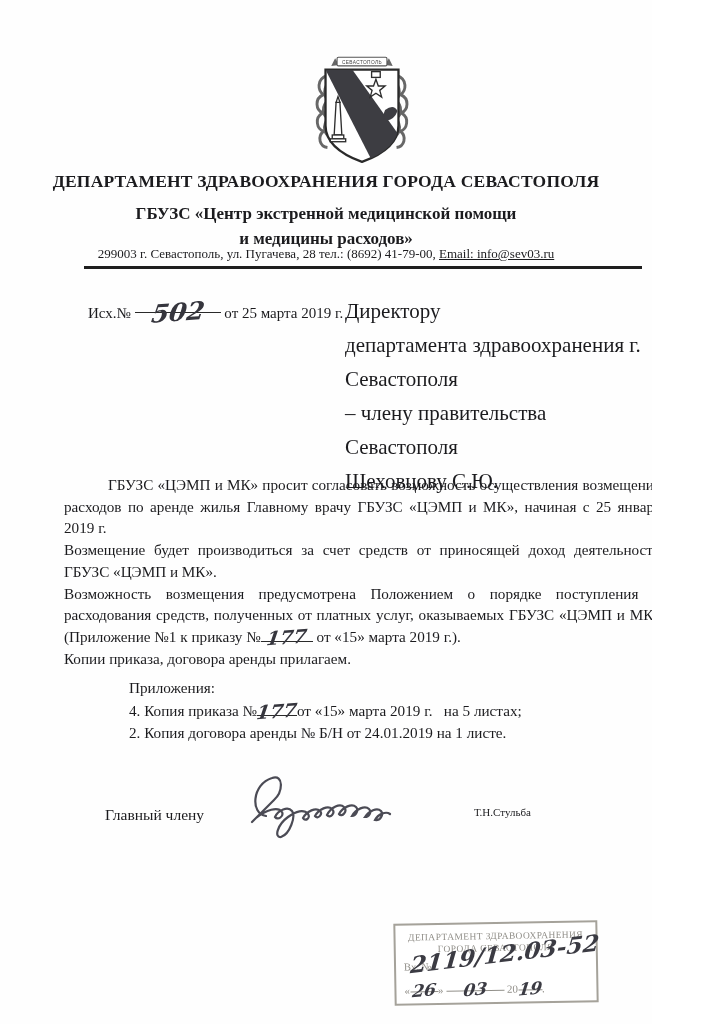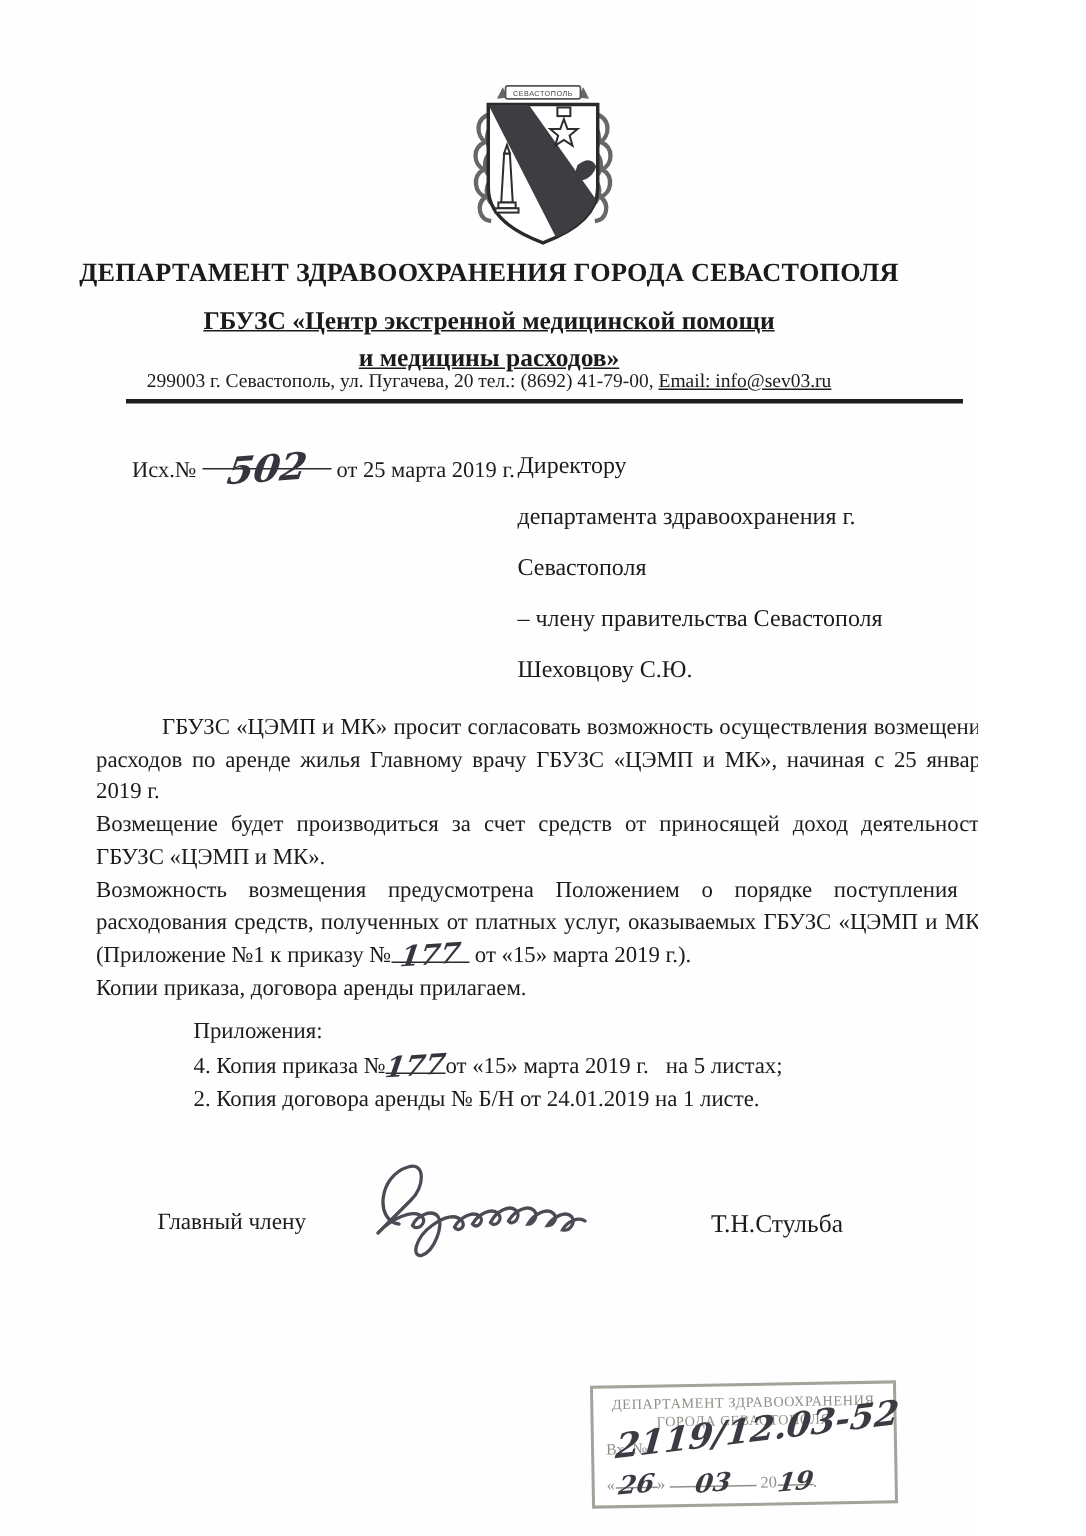--- a/index.html
+++ b/index.html
@@ -16,21 +16,21 @@
   
   .emblem { position: absolute; left: 314px; top: 54px; width: 96px; height: 114px; }
 
   
   .dept-title {
     position: absolute; top: 171px; left: 0; width: 100%;
     text-align: center; font-weight: bold; font-size: 17.5px; letter-spacing: 0.2px;
   }
   .org-name {
     position: absolute; top: 201px; left: 0; width: 100%;
-    text-align: center; font-weight: bold; font-size: 17px; line-height: 25px; text-decoration: underline;
+    text-align: center; font-weight: bold; font-size: 17px; line-height: 25px;
   }
   .address-line {
     position: absolute; top: 246px; left: 0; width: 100%;
     text-align: center; font-size: 13px;
   }
   .email-link { text-decoration: underline; }
   .head-rule {
     position: absolute; left: 84px; top: 266px; width: 558px; height: 3px;
     background: #1e1e1e;
   }
@@ -51,42 +51,42 @@
     border-bottom: 1.5px solid #2a2a2a;
     text-align: center;
     vertical-align: baseline;
     height: 1em;
   }
 
   
   .ref-row { position: absolute; left: 88px; top: 297px; font-size: 15px; white-space: nowrap; }
   .ref-row .underline-slot { width: 86px; }
   .ref-row .hw { font-size: 25px; position: relative; top: 3px; }
-  .addressee { position: absolute; left: 345px; top: 294px; font-size: 16px; line-height: 34px; }
+  .addressee { position: absolute; left: 345px; top: 294px; font-size: 21px; line-height: 34px; }
 
   
   .body-text {
     position: absolute; left: 64px; top: 474px; width: 597px;
     font-size: 15.2px; line-height: 21.7px;
     text-align: justify;
   }
   .body-text p { margin: 0; }
   .p-indent { text-indent: 44px; }
   .body-text .underline-slot { width: 52px; }
   .body-text .hw, .attachments .hw { font-size: 19px; position: relative; top: 2px; }
 
   
   .attachments { position: absolute; left: 103px; top: 677px; font-size: 15.2px; line-height: 22.5px; margin-left: 26px; }
   .attachments .underline-slot { width: 40px; }
   .attach-item { margin: 0; }
 
   
   .sig-role { position: absolute; left: 105px; top: 806px; font-size: 15.5px; }
   .sig-script { position: absolute; left: 236px; top: 770px; width: 170px; height: 72px; }
-  .sig-name { position: absolute; left: 474px; top: 806px; font-size: 17px; }
+  .sig-name { position: absolute; left: 474px; top: 806px; font-size: 11px; }
 
   
   .stamp {
     position: absolute; left: 394px; top: 922px; width: 200px; height: 78px;
     border: 2px solid #a5a29a;
     transform: rotate(-1deg);
     color: #918f89;
     overflow: visible;
     background: rgba(255,255,255,0.6);
   }
@@ -157,21 +157,21 @@
 
     <path d="M74,56 q9,-7 13,1 q-3,9 -12,10 q-4,-5 -1,-11 z" fill="#3d3d42"></path>
   </svg>
 
   <div class="dept-title">ДЕПАРТАМЕНТ ЗДРАВООХРАНЕНИЯ ГОРОДА СЕВАСТОПОЛЯ</div>
   <div class="org-name">
     <span>ГБУЗС «Центр экстренной медицинской помощи</span><br>
     <span>и медицины расходов»</span>
   </div>
   <div class="address-line">
-    <span>299003 г. Севастополь, ул. Пугачева, 20 тел.: (8692) 41-79-00, </span><span class="email-link">Email: info@sev03.ru</span>
+    <span>299003 г. Севастополь, ул. Пугачева, 28 тел.: (8692) 41-79-00, </span><span class="email-link">Email: info@sev03.ru</span>
   </div>
   <div class="head-rule"></div>
 
   <div class="ref-row">
     <span>Исх.№</span>
     <span class="underline-slot"><span class="hw">502</span></span>
     <span>от 25 марта 2019 г.</span>
   </div>
 
   <div class="addressee">

